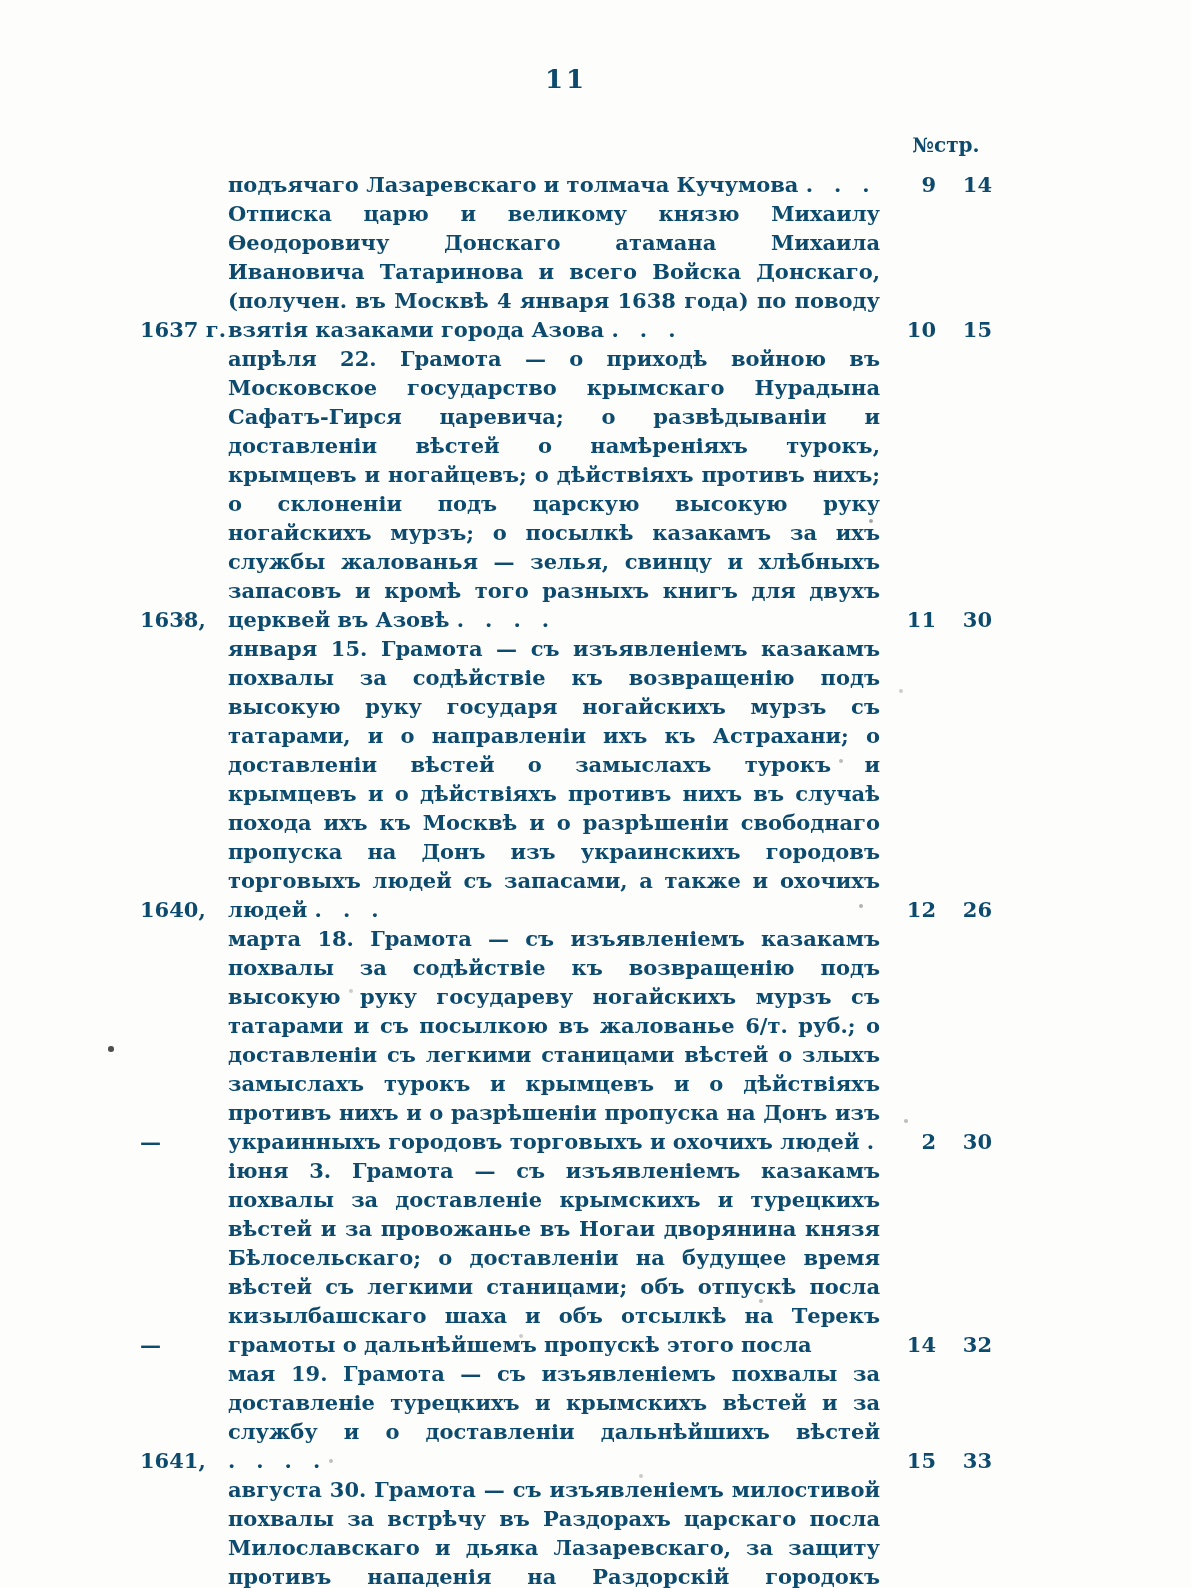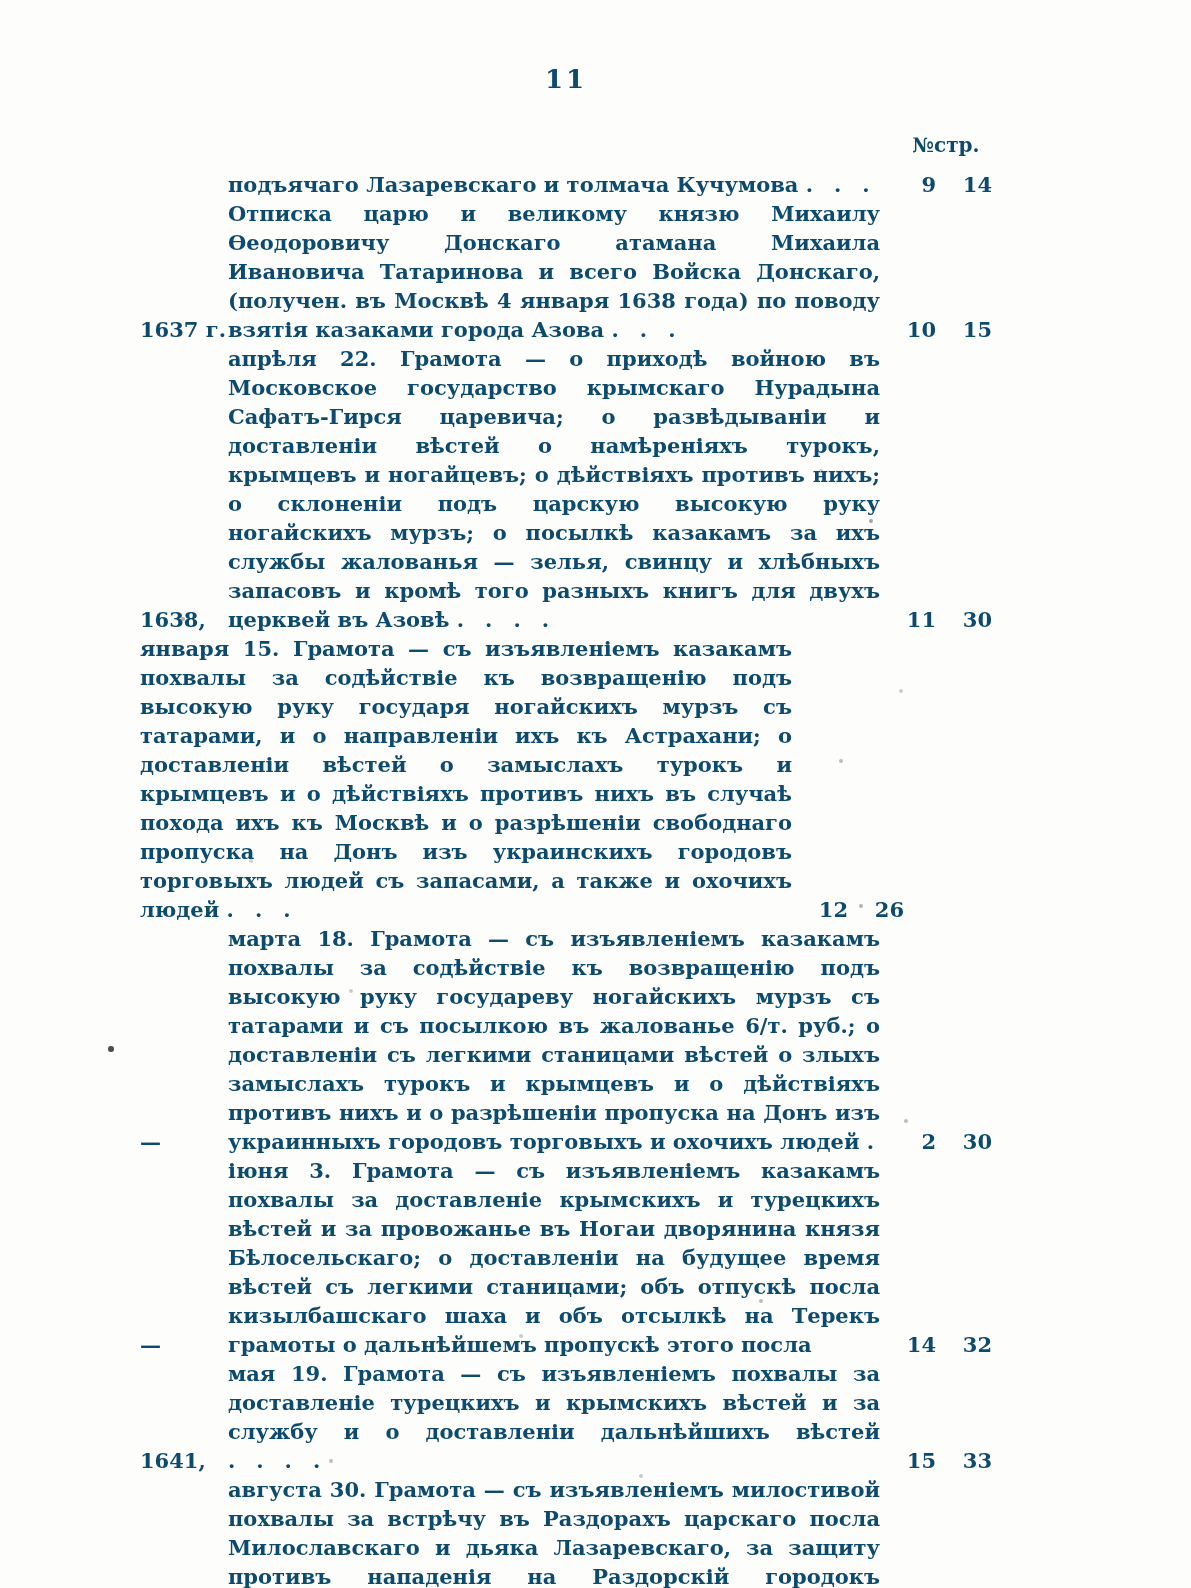--- a/index.html
+++ b/index.html
@@ -125,20 +125,21 @@
   <div class="entry">
     <span class="entry-year">1638,</span>
     <span class="entry-body">апрѣля 22. Грамота — о приходѣ войною въ Московское государство крымскаго Нурадына Сафатъ-Гирся царевича; о развѣдываніи и доставленіи вѣстей о намѣреніяхъ турокъ, крымцевъ и ногайцевъ; о дѣйствіяхъ противъ нихъ; о склоненіи подъ царскую высокую руку ногайскихъ мурзъ; о посылкѣ казакамъ за ихъ службы жалованья — зелья, свинцу и хлѣбныхъ запасовъ и кромѣ того разныхъ книгъ для двухъ церквей въ Азовѣ . . . .</span>
     <span class="entry-nums">
       <span class="entry-no">11</span>
       <span class="entry-pg">30</span>
     </span>
   </div>
 
   <div class="entry">
+    <span class="entry-year">1640,</span>
     <span class="entry-body">января 15. Грамота — съ изъявленіемъ казакамъ похвалы за содѣйствіе къ возвращенію подъ высокую руку государя ногайскихъ мурзъ съ татарами, и о направленіи ихъ къ Астрахани; о доставленіи вѣстей о замыслахъ турокъ и крымцевъ и о дѣйствіяхъ противъ нихъ въ случаѣ похода ихъ къ Москвѣ и о разрѣшеніи свободнаго пропуска на Донъ изъ украинскихъ городовъ торговыхъ людей съ запасами, а также и охочихъ людей . . .</span>
     <span class="entry-nums">
       <span class="entry-no">12</span>
       <span class="entry-pg">26</span>
     </span>
   </div>
 
   <div class="entry">
     <span class="entry-year">—</span>
     <span class="entry-body">марта 18. Грамота — съ изъявленіемъ казакамъ похвалы за содѣйствіе къ возвращенію подъ высокую руку государеву ногайскихъ мурзъ съ татарами и съ посылкою въ жалованье 6/т. руб.; о доставленіи съ легкими станицами вѣстей о злыхъ замыслахъ турокъ и крымцевъ и о дѣйствіяхъ противъ нихъ и о разрѣшеніи пропуска на Донъ изъ украинныхъ городовъ торговыхъ и охочихъ людей .</span>

